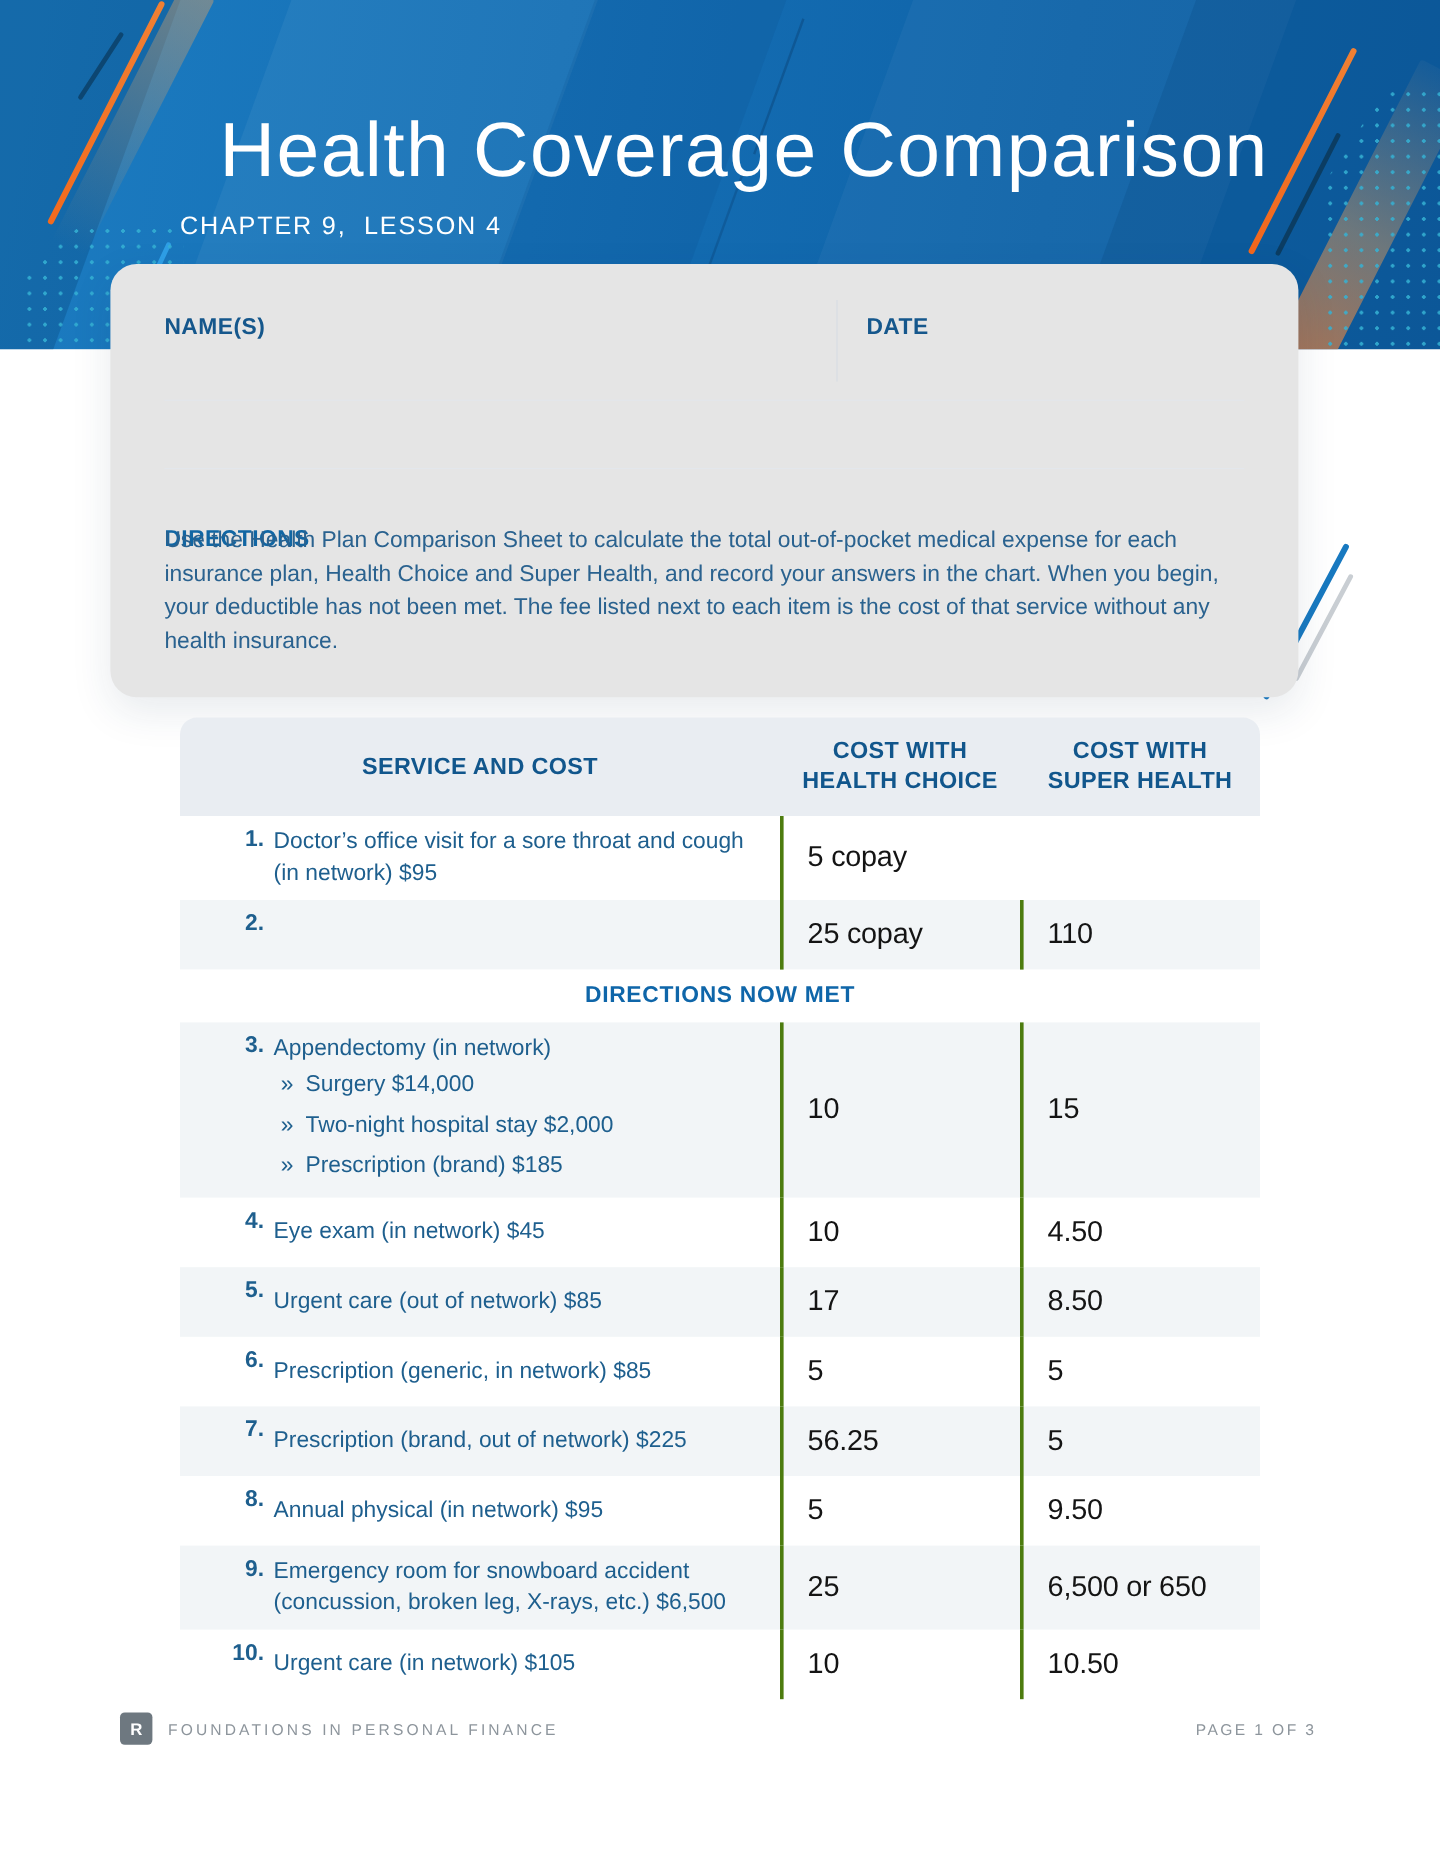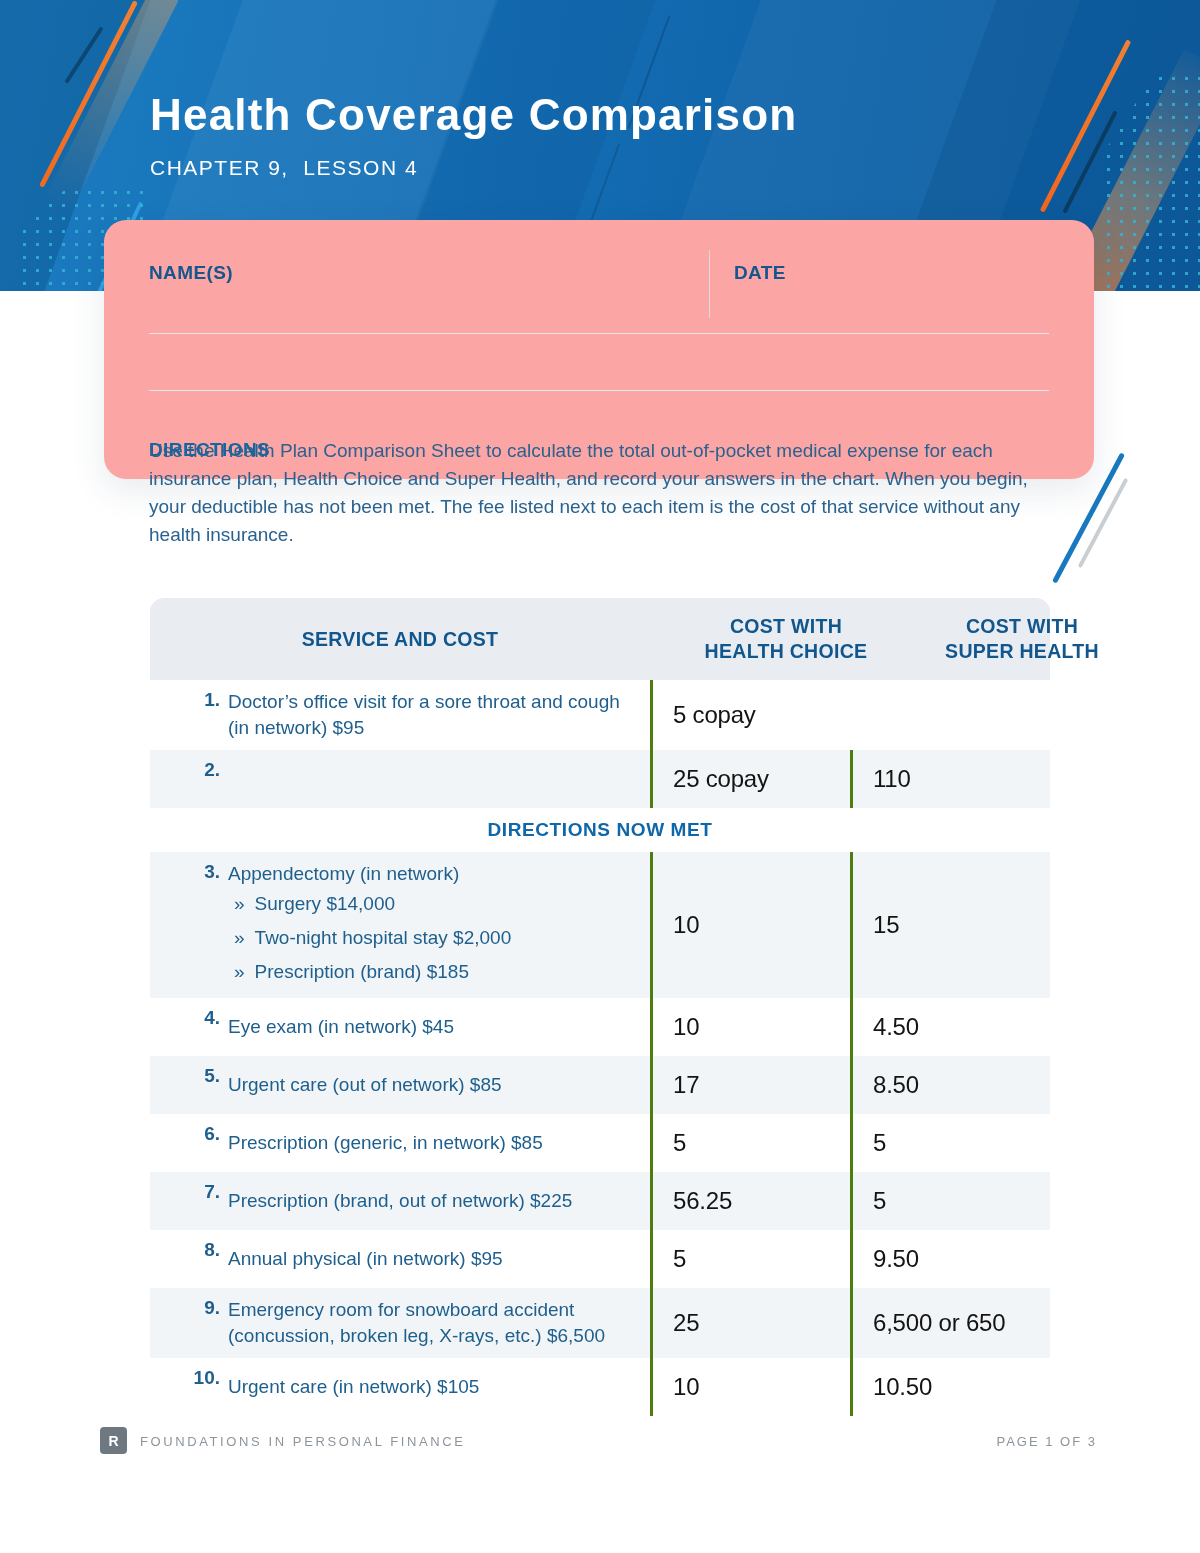--- a/index.html
+++ b/index.html
@@ -44,37 +44,37 @@
     background-image:radial-gradient(#35b2d4 1.6px, rgba(0,0,0,0) 1.7px);
     background-size:13px 13px; opacity:.85;
   }
   .dots-left  { left:18px;   top:186px; width:135px; height:104px;
                 clip-path:polygon(38% 0,100% 0,100% 100%,0 100%,0 42%); }
   .dots-right { left:1102px; top:72px;  width:98px;  height:219px;
                 clip-path:polygon(0 100%,0 38%,55% 0,100% 0,100% 100%); }
 
   .title-block { position:absolute; left:150px; top:92px; color:#ffffff; }
   .doc-title {
-    font-size:44px; font-weight:700; letter-spacing:1.2px; line-height:1.05; color:#ffffff;
+    font-size:64px; font-weight:400; letter-spacing:1.2px; line-height:1.05; color:#ffffff;margin-left:33px;
   }
   .doc-subtitle {
     margin-top:18px; font-size:21px; font-weight:400; letter-spacing:1.5px; color:#ffffff;
     white-space:pre;
   }
 
   
   .blue-line-mid { position:absolute; left:1086px; top:445px; width:5px; height:146px;
                    transform:rotate(28deg); background:#1879c0; border-radius:3px; }
   .gray-line-mid { position:absolute; left:1101px; top:473px; width:4px; height:100px;
                    transform:rotate(28deg); background:#c9ced3; border-radius:3px; }
 
   
   .card {
-    position:absolute; left:104px; top:220px; width:990px; height:259px;
-    background:#fca5a5; border-radius:22px;
+    position:absolute; left:92px; top:220px; width:990px; height:361px;
+    background:#e5e5e5; border-radius:22px;
     box-shadow:0 12px 34px rgba(30,60,90,0.10);
   }
   .field-label { position:absolute; font-size:19px; font-weight:700; letter-spacing:0.4px; color:#15578c; }
   .name-label { left:45px; top:42px; }
   .date-label { left:630px; top:42px; }
   .vdivider { position:absolute; left:605px; top:30px; width:1px; height:68px; background:#d7dde3; }
   .write-area { position:absolute; background:transparent; }
   .name-area { left:45px; top:64px; width:540px; height:48px; }
   .date-area { left:630px; top:64px; width:300px; height:48px; }
   .rule { position:absolute; left:45px; width:900px; height:1px; background:#e3e7ec; }
@@ -84,21 +84,21 @@
                       letter-spacing:0.4px; color:#1166a3;margin-top:28px; }
   .directions-body {
     position:absolute; left:45px; top:217px; width:905px;
     font-size:19px; line-height:28px; color:#2a628f;
   }
 
   
   .tbl { position:absolute; left:150px; top:598px; width:900px; }
   .thead {
     display:grid; grid-template-columns:500px 200px 200px;
-    min-height:82px; background:#e9edf2; border-radius:14px 14px 0 0;gap:36px;
+    min-height:82px; background:#e9edf2; border-radius:14px 14px 0 0;
   }
   .thead .hcell {
     display:flex; align-items:center; justify-content:center; text-align:center;
     font-size:19.5px; font-weight:700; letter-spacing:0.3px; color:#11568c;
     padding:8px 18px; line-height:25px;
   }
   .tbody > .trow:nth-child(even) { background:#f2f5f7; }
   .trow {
     display:grid; grid-template-columns:500px 200px 200px; min-height:58px;
   }

